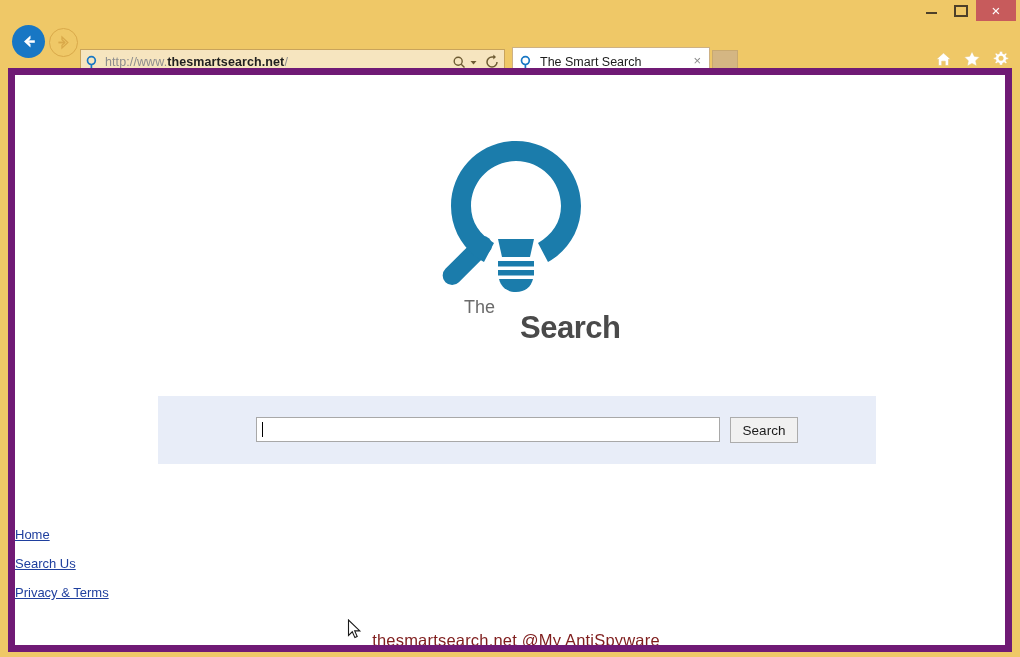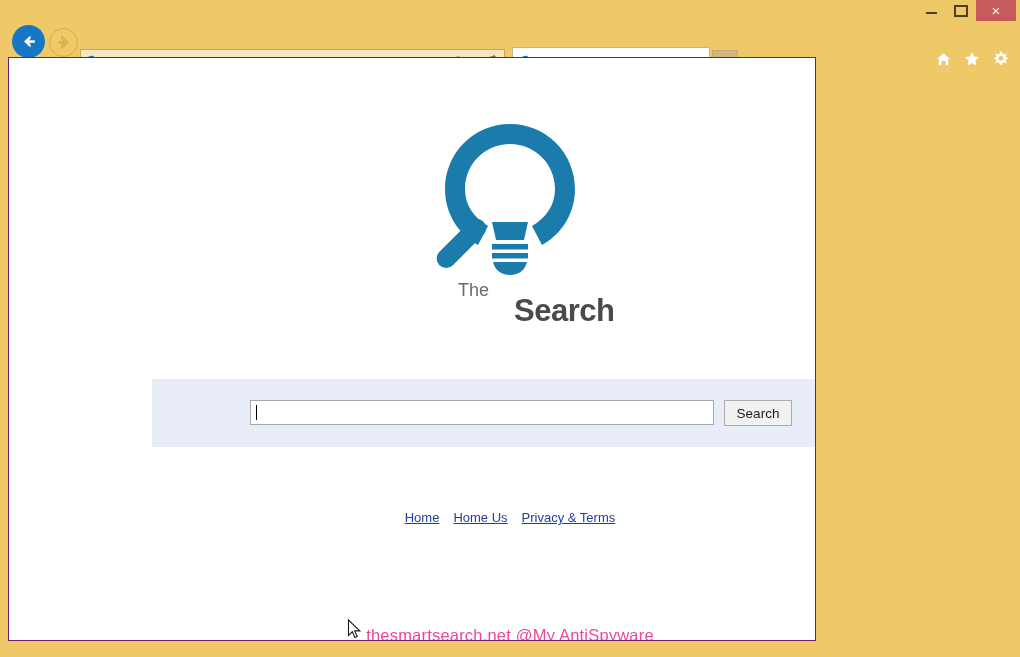--- a/index.html
+++ b/index.html
@@ -116,24 +116,24 @@
 
   
   #toolbar-right {
     position: absolute; right: 10px; top: 28px;
     display: flex; align-items: center; gap: 11px;
   }
   .tb-icon { color: #FFFFFF; display:flex; align-items:center; }
 
   
   #content-frame {
-    position: absolute; left: 8px; top: 57px;
-    width: 808px; height: 584px;
+    position: absolute; left: 8px; top: 68px;
+    width: 1004px; height: 584px;
     background: #FFFFFF;
-    border: 1px solid #701a75;
+    border: 7px solid #701a75;
     box-sizing: border-box;
     overflow: hidden;
   }
   #logo-block {
     position: absolute; left: 0; top: 60px;
     width: 1002px;
     display: flex; flex-direction: column; align-items: center;
   }
   #logo-mark { width: 172px; height: 160px; display:block; }
   #logo-wordmark {
@@ -183,28 +183,29 @@
     box-sizing: border-box;
     font-family: "Liberation Sans", sans-serif;
     font-size: 13.5px; color: #1b1b1b;
     cursor: pointer;
   }
   #footer-links {
     position: absolute; left: 0; top: 452px;
     width: 1002px;
     display: flex; justify-content: center; gap: 14px;
     font-size: 13px;
+    flex-direction: column;
   }
   #footer-links a {
     color: #1f3f9e; text-decoration: underline;
   }
   #watermark {
     position: absolute; left: 0; bottom: -5px;
     width: 1002px; text-align: center;
-    font-size: 16.5px; color: #ec4899;
+    font-size: 16.5px; color: #7f1d1d;
     white-space: nowrap;
     letter-spacing: 0.2px;
   }
   #mouse-cursor {
     position: absolute; left: 347px; top: 619px;
     pointer-events: none;
   }
 </style>
 </head>
 <body>
@@ -337,21 +338,21 @@
     </div>
 
     <div id="search-band">
       <input id="search-input" type="text" value="" placeholder="" style="">
       <span id="search-caret"></span>
       <button id="search-button">Search</button>
     </div>
 
     <div id="footer-links">
       <a href="#">Home</a>
-      <a href="#">Home Us</a>
+      <a href="#">Search Us</a>
       <a href="#">Privacy &amp; Terms</a>
     </div>
 
     <div id="watermark">thesmartsearch.net  @My AntiSpyware</div>
   </div>
 
   <svg id="mouse-cursor" width="16" height="22" viewBox="0 0 16 22">
     <path d="M1.5 1 L1.5 16.5 L5.3 12.8 L7.9 18.6 L10.2 17.4 L7.7 11.9 L12.8 11.9 Z" fill="#ffffff" stroke="#1a1a1a" stroke-width="1.1"></path>
   </svg>
 

